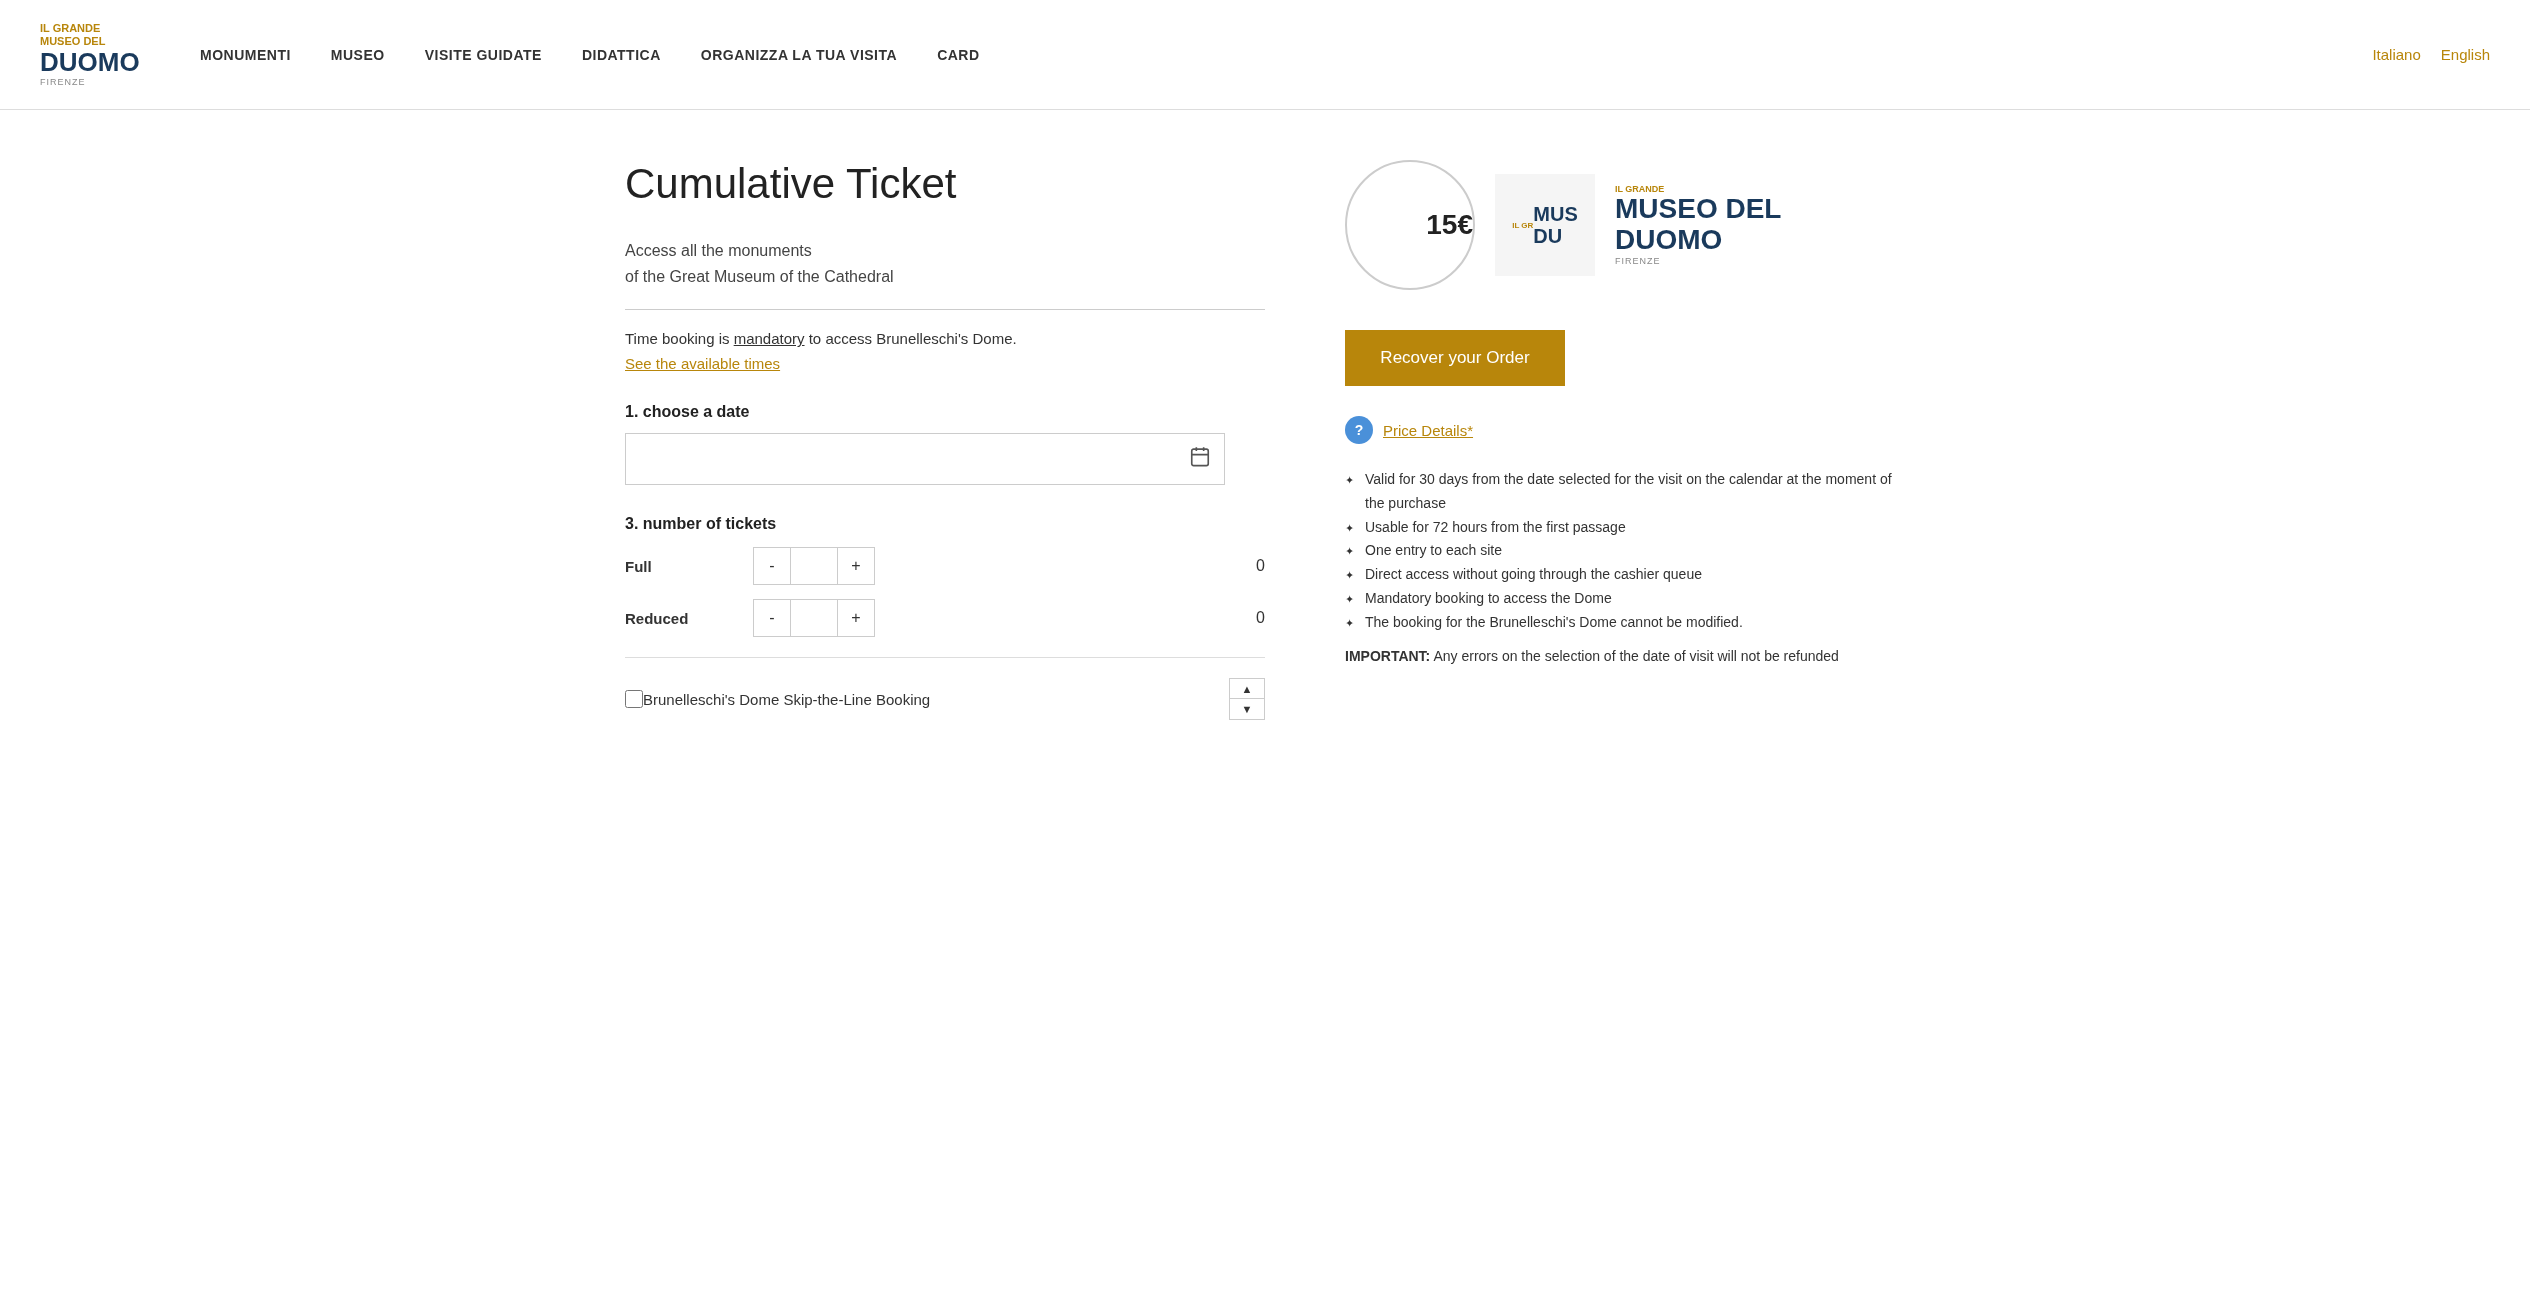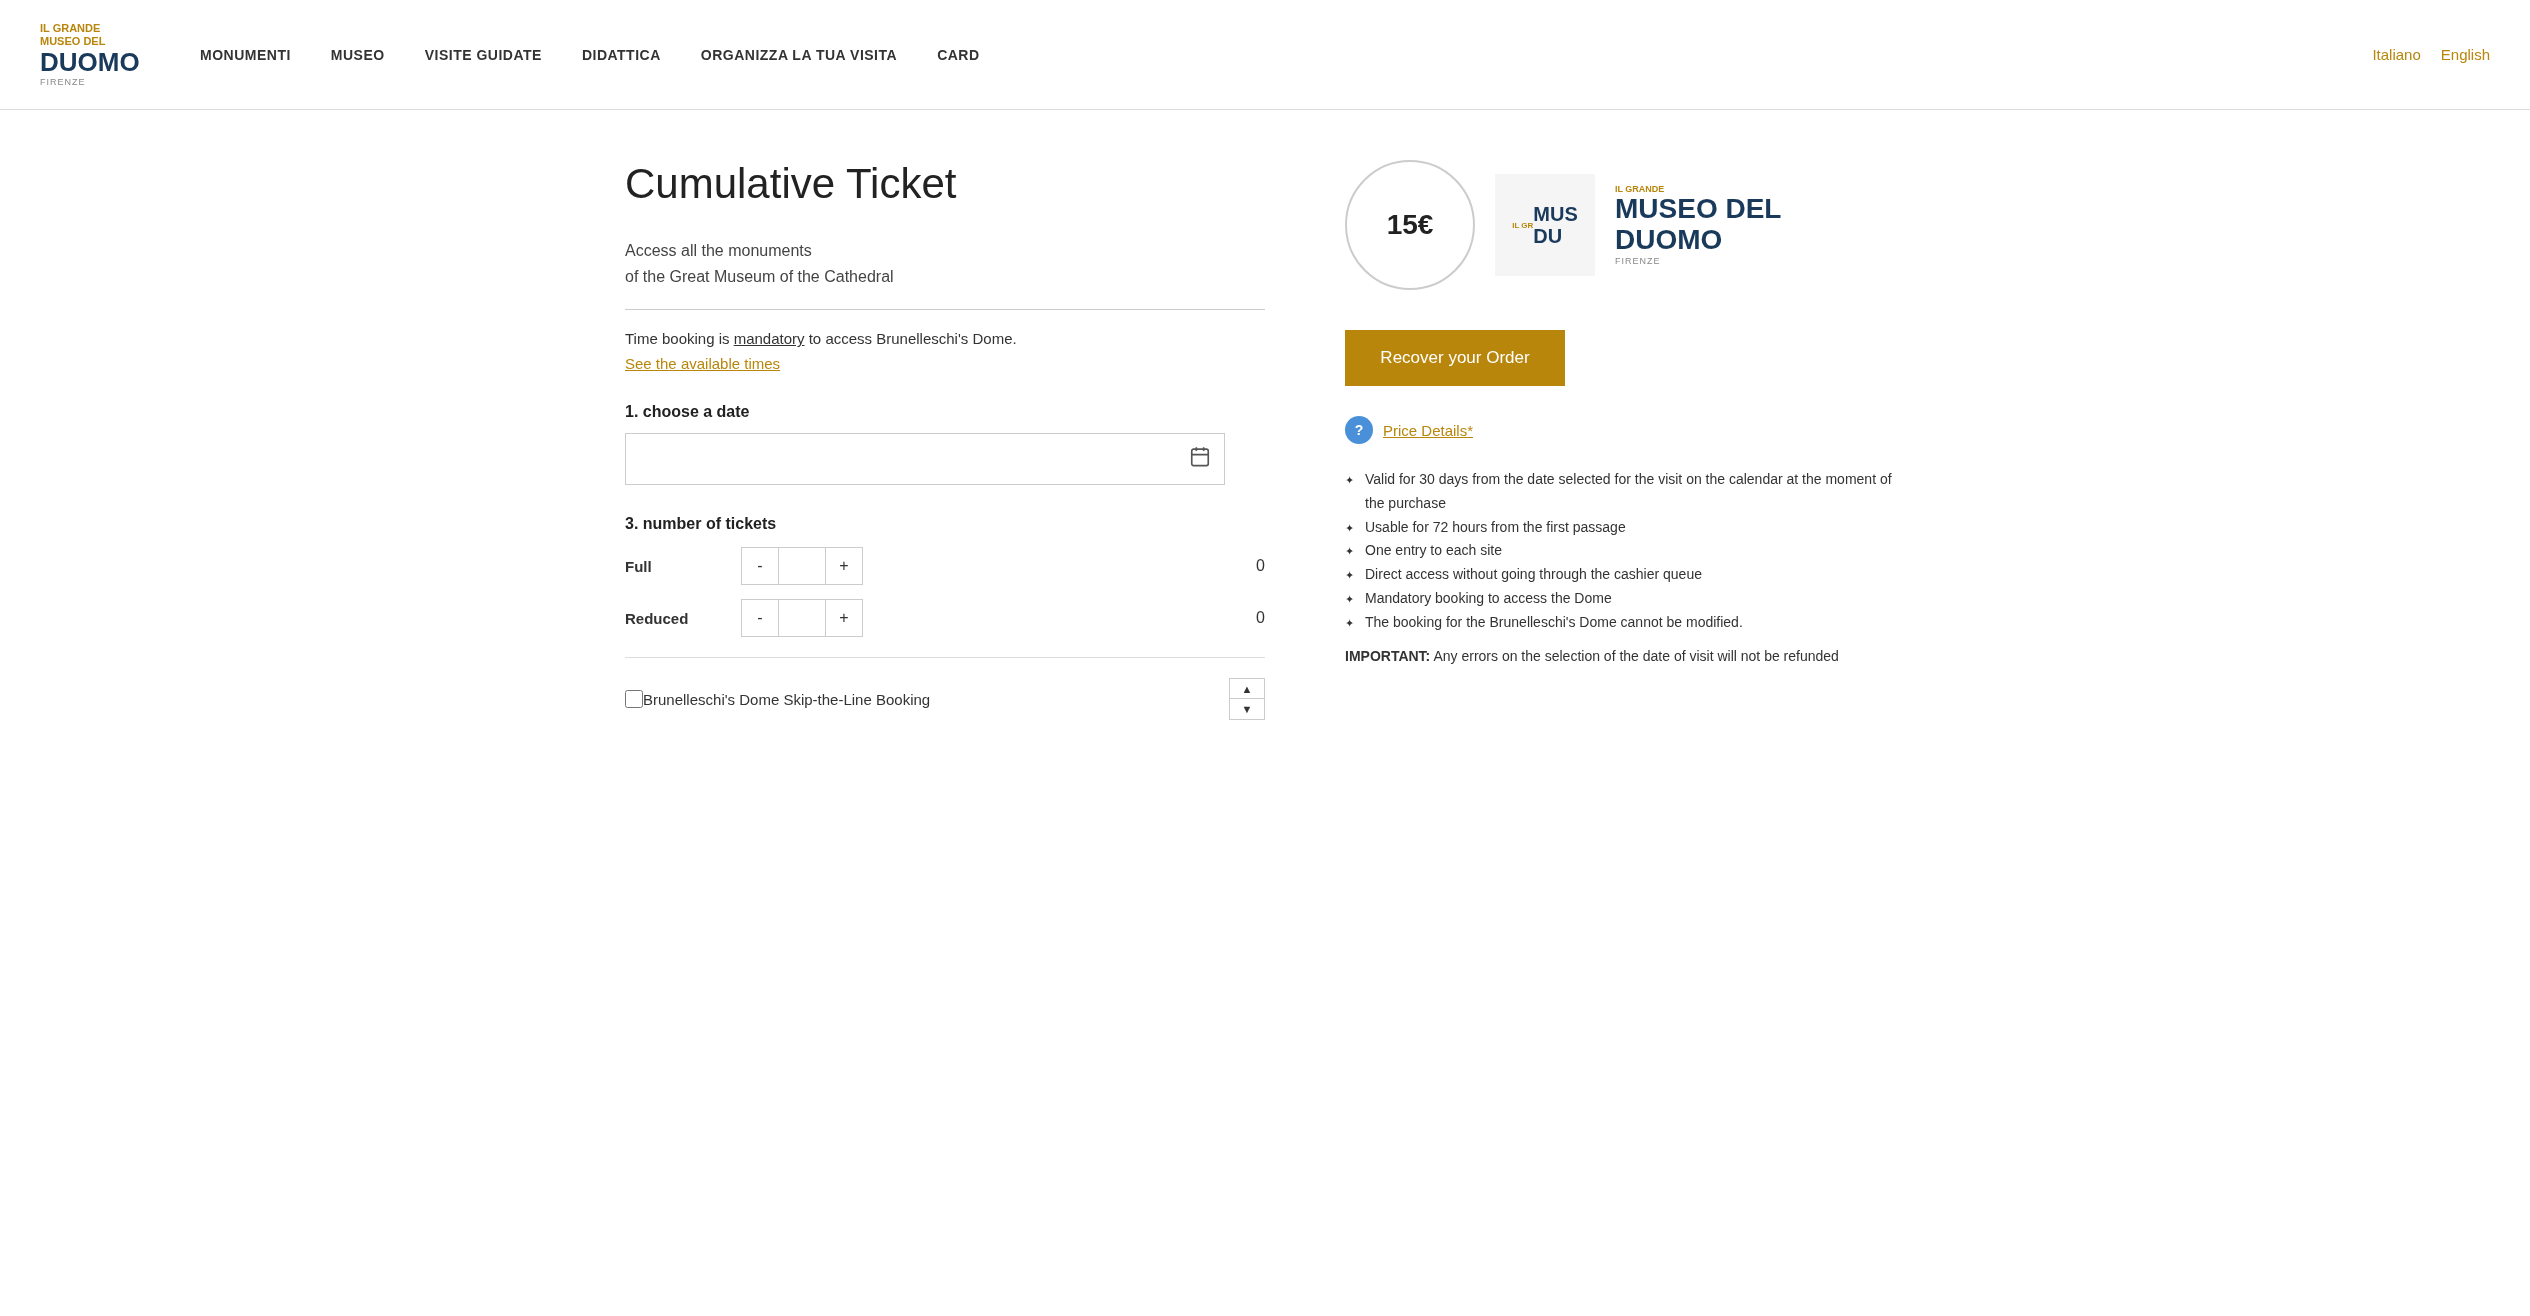--- a/index.html
+++ b/index.html
@@ -114,21 +114,21 @@
       font-size: 20px;
       color: #555;
       pointer-events: none;
     }
 
     
     .ticket-row {
       display: flex;
       align-items: center;
       margin: 14px 0;
-      gap: 16px;
+      gap: 28px;
     }
     .ticket-label {
       font-weight: bold;
       font-size: 15px;
       width: 100px;
     }
     .stepper {
       display: flex;
       align-items: center;
       border: 1px solid #ccc;
@@ -203,21 +203,21 @@
       gap: 20px;
     }
 
     .price-circle {
       width: 130px;
       height: 130px;
       border-radius: 50%;
       border: 2px solid #ccc;
       display: flex;
       align-items: center;
-      justify-content: center;
+      justify-content: flex-end;
       font-size: 28px;
       font-weight: bold;
       color: #222;
       flex-shrink: 0;
     }
 
     .logo-preview {
       display: flex;
       gap: 10px;
     }

